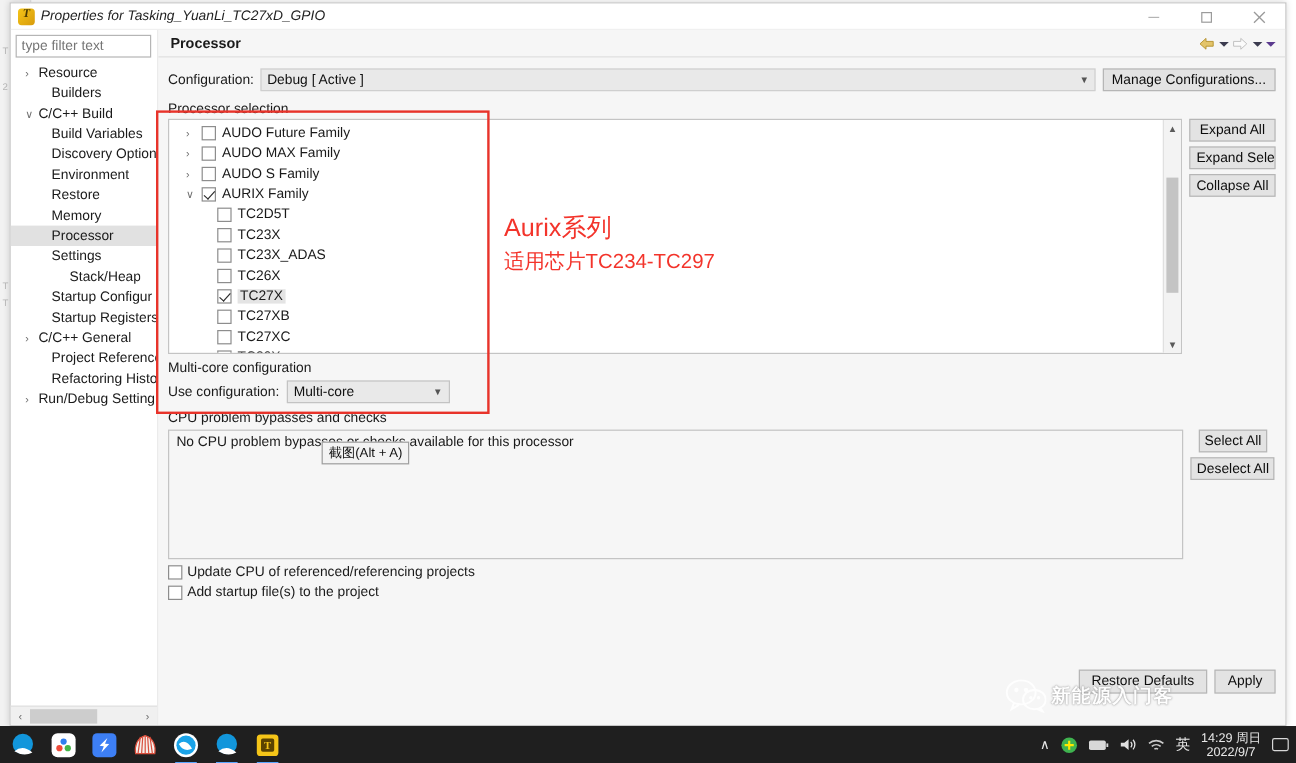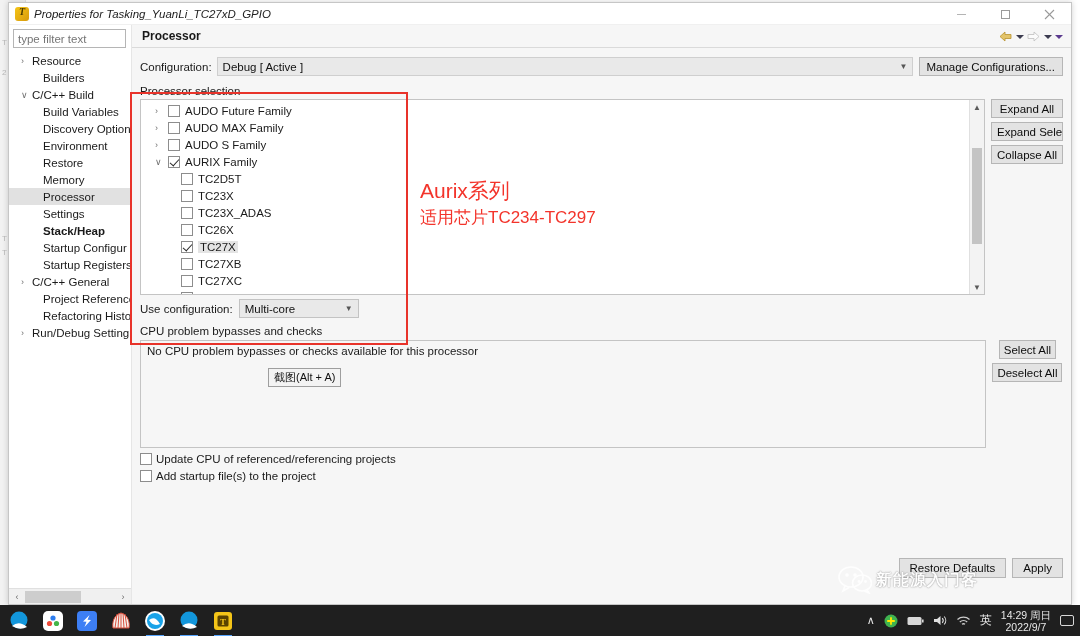--- a/index.html
+++ b/index.html
@@ -273,21 +273,21 @@
     margin-left: 6px;
     display: flex; flex-direction: column; gap: 4px;
     width: 72px;
   }
   .side-btns .btn { height: 19px; padding: 0 5px; text-align: center; overflow: hidden; }
 
   
   .mc-row { display: flex; align-items: center; margin-top: 4px; }
   .mc-label { font-size: 11.5px; color: #1a1a1a; margin-right: 6px; }
   .mc-combo {
-    width: 120px; height: 19px;
+    width: 136px; height: 19px;
     background: #e9e9e9; border: 1px solid #c3c3c3;
     font-size: 11.5px; color: #111;
     display: flex; align-items: center; padding-left: 5px;
     position: relative;
   }
   .mc-combo .cb-arrow { position:absolute; right:5px; color:#555; font-size:8px; }
 
   
   .tooltip {
     position: absolute;
@@ -460,21 +460,21 @@
               <span class="lbl">Memory</span>
             </div>
             <div class="tree-row sel" style="padding-left: 23px;">
               <span class="arrow"></span>
               <span class="lbl">Processor</span>
             </div>
             <div class="tree-row" style="padding-left: 23px;">
               <span class="arrow"></span>
               <span class="lbl">Settings</span>
             </div>
-            <div class="tree-row" style="padding-left: 23px; font-weight: bold;">
+            <div class="tree-row" style="padding-left: 38px;">
               <span class="arrow"></span>
               <span class="lbl">Stack/Heap</span>
             </div>
             <div class="tree-row" style="padding-left: 23px;">
               <span class="arrow"></span>
               <span class="lbl">Startup Configur</span>
             </div>
             <div class="tree-row" style="padding-left: 23px;">
               <span class="arrow"></span>
               <span class="lbl">Startup Registers</span>
@@ -605,20 +605,21 @@
                 <div class="vbtn" style="position:absolute;bottom:0;left:0;right:0;">▼</div>
               </div>
             </div>
             <div class="side-btns">
               <button class="btn">Expand All</button>
               <button class="btn">Expand Select</button>
               <button class="btn">Collapse All</button>
             </div>
           </div>
 
+          <div class="group-label" style="margin-top:6px;">Multi-core configuration</div>
           <div class="mc-row">
             <span class="mc-label">Use configuration:</span>
             <div class="mc-combo">
               <span>Multi-core</span>
               <span class="cb-arrow">▼</span>
             </div>
           </div>
 
           <div class="group-label" style="margin-top:7px;">CPU problem bypasses and checks</div>
           <div class="bypass-wrap">

